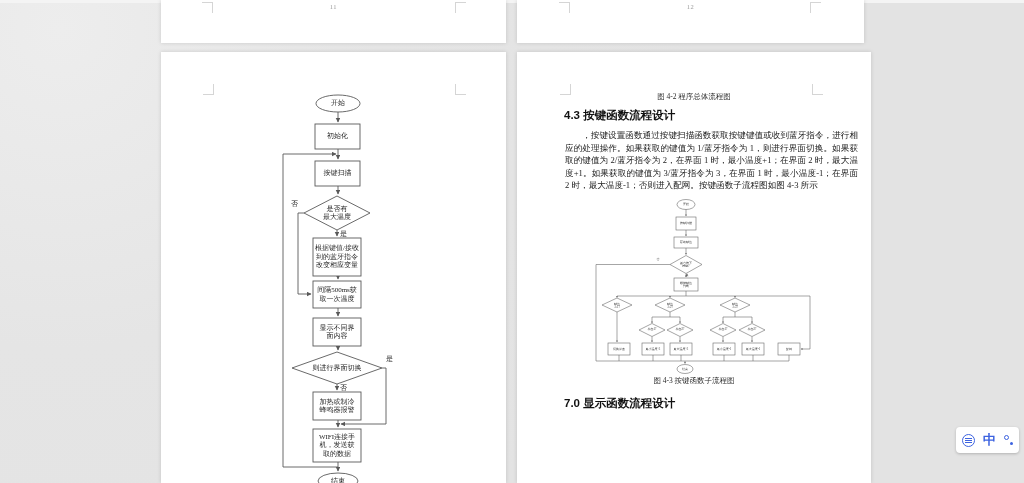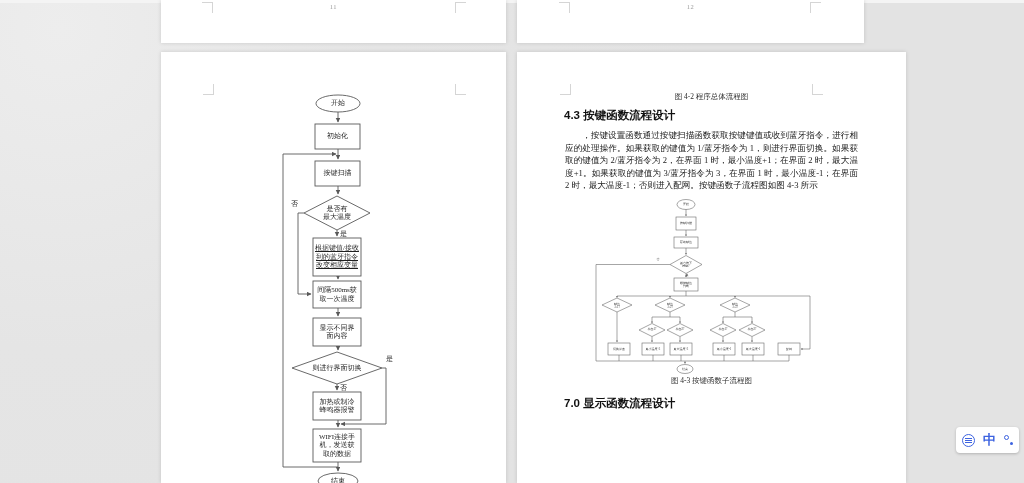--- a/index.html
+++ b/index.html
@@ -5,21 +5,21 @@
   html,body{margin:0;padding:0;}
   body{width:1024px;height:483px;overflow:hidden;background:#e3e3e3;
        font-family:"Liberation Serif","DejaVu Serif",serif;color:#262626;position:relative;}
   .canvas{position:absolute;inset:0;
        background:radial-gradient(circle at 60px 30px,#ededed 0%,#e5e5e5 30%,#e3e3e3 60%);}
   .topstrip{position:absolute;left:0;top:0;width:1024px;height:3px;background:#f4f4f4;}
   .page{position:absolute;background:#fff;box-shadow:0 0 4px rgba(0,0,0,.14);overflow:hidden;}
   .pg-prev-left{left:161px;top:0;width:345px;height:43px;}
   .pg-prev-right{left:517px;top:0;width:347px;height:43px;}
   .pg-left{left:161px;top:52px;width:345px;height:431px;}
-  .pg-right{left:517px;top:52px;width:389px;height:431px;}
+  .pg-right{left:517px;top:52px;width:354px;height:431px;}
   .footer-num{position:absolute;top:3px;left:0;width:100%;text-align:center;
        font-size:6.5px;color:#9b9b9b;letter-spacing:.5px;}
   
   .mk{position:absolute;width:10px;height:10px;border:0 solid #d5d5d5;}
   .mk-br{border-top-width:1px;border-right-width:1px;}   
   .mk-bl{border-top-width:1px;border-left-width:1px;}    
   .mk-tl{border-bottom-width:1px;border-right-width:1px;}
   .mk-tr{border-bottom-width:1px;border-left-width:1px;} 
   
   .ft{position:absolute;display:flex;align-items:center;justify-content:center;
@@ -105,21 +105,21 @@
     </g>
   </svg>
 
   <div class="ft" style="left:155px;top:43px;width:44px;height:17px;">开始</div>
   <div class="ft" style="left:154px;top:72px;width:45px;height:25px;">初始化</div>
   <div class="ft" style="left:154px;top:109px;width:45px;height:25px;">按键扫描</div>
   <div class="ft" style="left:146px;top:146px;width:60px;height:30px;white-space:pre-line;">是否有
 最大温度</div>
   <div class="lbl" style="left:130px;top:147px;">否</div>
   <div class="lbl" style="left:179px;top:177px;">是</div>
-  <div class="ft" style="left:154px;top:187px;width:44px;height:36px;text-decoration:underline;">根据键值/接收到的蓝牙指令改变相应变量</div>
+  <div class="ft" style="left:154px;top:187px;width:44px;height:36px;">根据键值/接收到的蓝牙指令改变相应变量</div>
   <div class="ft" style="left:154px;top:230px;width:44px;height:25px;">间隔500ms获取一次温度</div>
   <div class="ft" style="left:156px;top:267px;width:40px;height:26px;">显示不同界面内容</div>
   <div class="ft" style="left:131px;top:300px;width:90px;height:32px;">则进行界面切换</div>
   <div class="lbl" style="left:225px;top:302px;">是</div>
   <div class="lbl" style="left:179px;top:331px;">否</div>
   <div class="ft" style="left:156px;top:341px;width:40px;height:26px;">加热或制冷蜂鸣器报警</div>
   <div class="ft" style="left:156px;top:378px;width:40px;height:31px;">WIFI连接手机，发送获取的数据</div>
   <div class="ft" style="left:157px;top:421px;width:40px;height:16px;">结束</div>
 </div>
 

